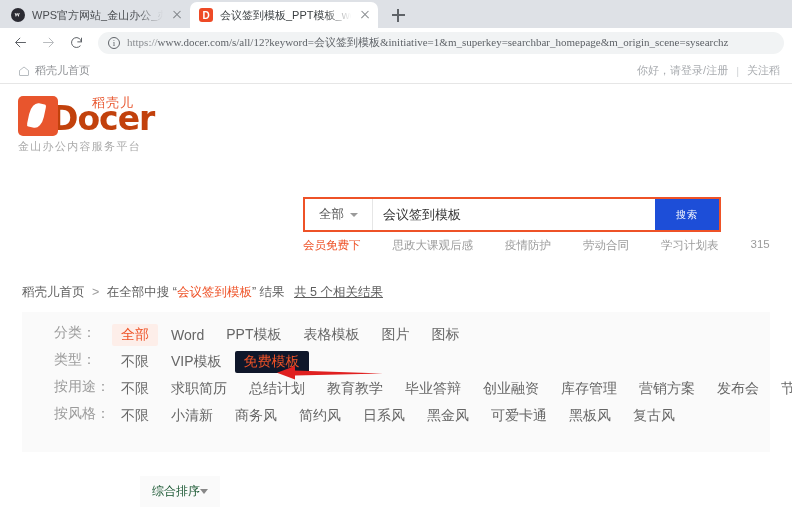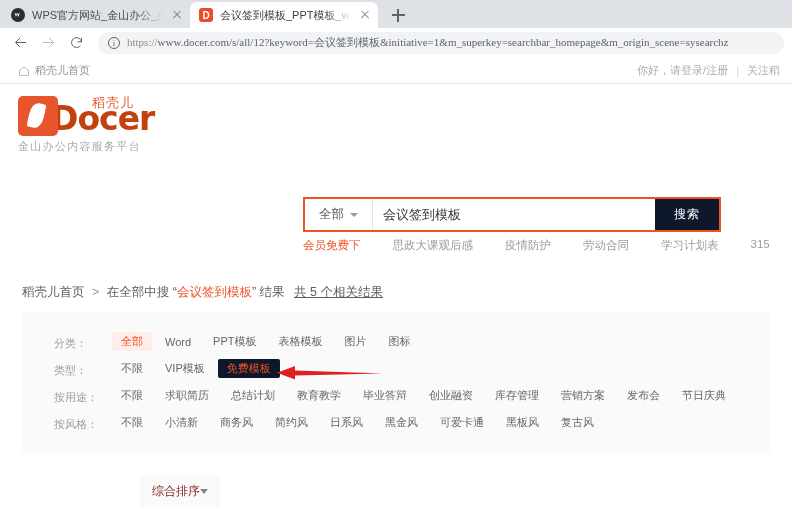--- a/index.html
+++ b/index.html
@@ -149,23 +149,23 @@
   .caret-down {
     width:0; height:0; border-left:4px solid transparent; border-right:4px solid transparent;
     border-top:4px solid #9a9a9a;
   }
   .sb-input {
     flex:1 1 auto; border:none; outline:none;
     font-size: 13px; color:#333; padding: 0 10px;
     font-family: "Liberation Sans", sans-serif; background:#fff;
   }
   .sb-btn {
-    width: 64px; background:#0f172a; color:#fff;
+    width: 64px; background:#1d4ed8; color:#fff;
     display:flex; align-items:center; justify-content:center;
-    font-size: 12px; letter-spacing:1px;
+    font-size: 10px; letter-spacing:1px;
   }
   .hotwords {
     margin-top: 6px; display:flex; gap: 32px;
     font-size: 11.5px; color:#9b9b9b;
   }
   .hotwords .hot { color:#ee5227; }
 
   .breadcrumb {
     position:absolute; left: 22px; top: 200px;
     font-size: 12.5px; color:#5e5e5e;
@@ -174,43 +174,43 @@
   .breadcrumb .bc-sep { color:#9b9b9b; margin: 0 4px; }
   .breadcrumb .bc-kw { color:#ee5227; }
   .breadcrumb .bc-count { margin-left: 6px; text-decoration: underline; }
 
   .filter-panel {
     position:absolute; left: 22px; top: 228px;
     width: 748px; height: 140px;
     background:#fafafa;
   }
   .filter-row {
-    display:flex; align-items:flex-end;
+    display:flex; align-items:flex-start;
     height: 27px; padding-left: 32px;
-    font-size: 11px;
+    font-size: 14px;
   }
   .filter-label { color:#9b9b9b; width: 58px; flex:0 0 58px; }
   .filter-items { display:flex; align-items:center; }
   .fi {
     color:#666; padding: 2px 9px; margin-right: 4px;
     white-space: nowrap; border-radius: 2px;
   }
   .fi.active { color:#ee5227; background:#fdeee9; }
   .fi.hl { color:#ee5227; background:#0f172a; }
 
   .arrow-anno {
     position:absolute; left: 277px; top: 280px;
     width: 106px; height: 18px;
   }
 
   .sortbar { position:absolute; left: 140px; top: 392px; }
   .sort-btn {
     display:inline-flex; align-items:center; 
     background:#fafafa; padding: 7px 12px;
-    font-size: 12px; color:#7f1d1d;
+    font-size: 12px; color:#14532d;
   }
   .sort-caret {
     width:0;height:0;border-left:4px solid transparent;border-right:4px solid transparent;
     border-top:5px solid #888;
   }
 </style>
 </head>
 <body>
 
 <div class="browser">

